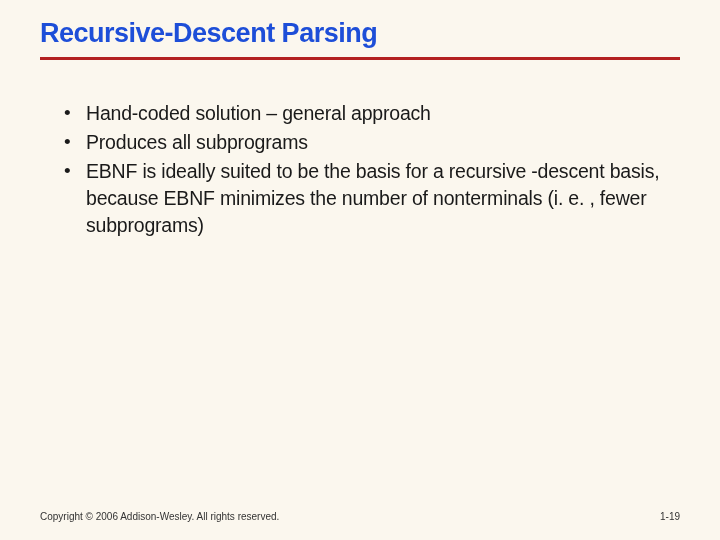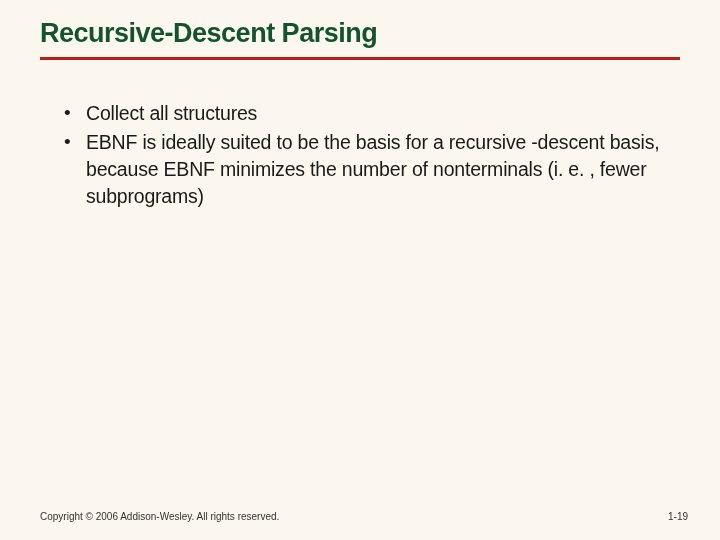--- a/index.html
+++ b/index.html
@@ -12,21 +12,21 @@
     color: #1a1a1a;
   }
   .slide {
     box-sizing: border-box;
     width: 720px;
     height: 540px;
     padding: 18px 40px 0 40px;
     position: relative;
   }
   .title {
-    color: #14532d;
+    color: #1d4ed8;
     font-size: 27px;
     font-weight: bold;
     letter-spacing: -0.5px;
     margin: 0 0 8px 0;
     font-family: "Trebuchet MS", Verdana, sans-serif;
   }
   .rule {
     height: 3px;
     background: #b32020;
     margin: 0 0 40px 0;
@@ -50,37 +50,38 @@
     position: absolute;
     left: 0;
     top: 0;
     color: #1a1a1a;
     font-size: 19px;
   }
   .footer {
     position: absolute;
     bottom: 18px;
     left: 40px;
-    right: 32px;
+    right: 40px;
     display: flex;
     justify-content: space-between;
     font-size: 10px;
     color: #333;
     font-family: Arial, sans-serif;
   }
 </style>
 </head>
 <body>
 
 <div class="slide">
   <h1 class="title">Recursive-Descent Parsing</h1>
   <div class="rule"></div>
 
   <ul class="bullets">
-    <li>Collect all structures</li>
+    <li>Hand-coded solution – general approach</li>
+    <li>Produces all subprograms</li>
     <li>EBNF is ideally suited to be the basis for a recursive -descent basis, because EBNF minimizes the number of nonterminals (i. e. , fewer subprograms)</li>
   </ul>
 
   <div class="footer">
     <span>Copyright © 2006 Addison-Wesley. All rights reserved.</span>
     <span>1-19</span>
   </div>
 </div>
 
 </body></html>

